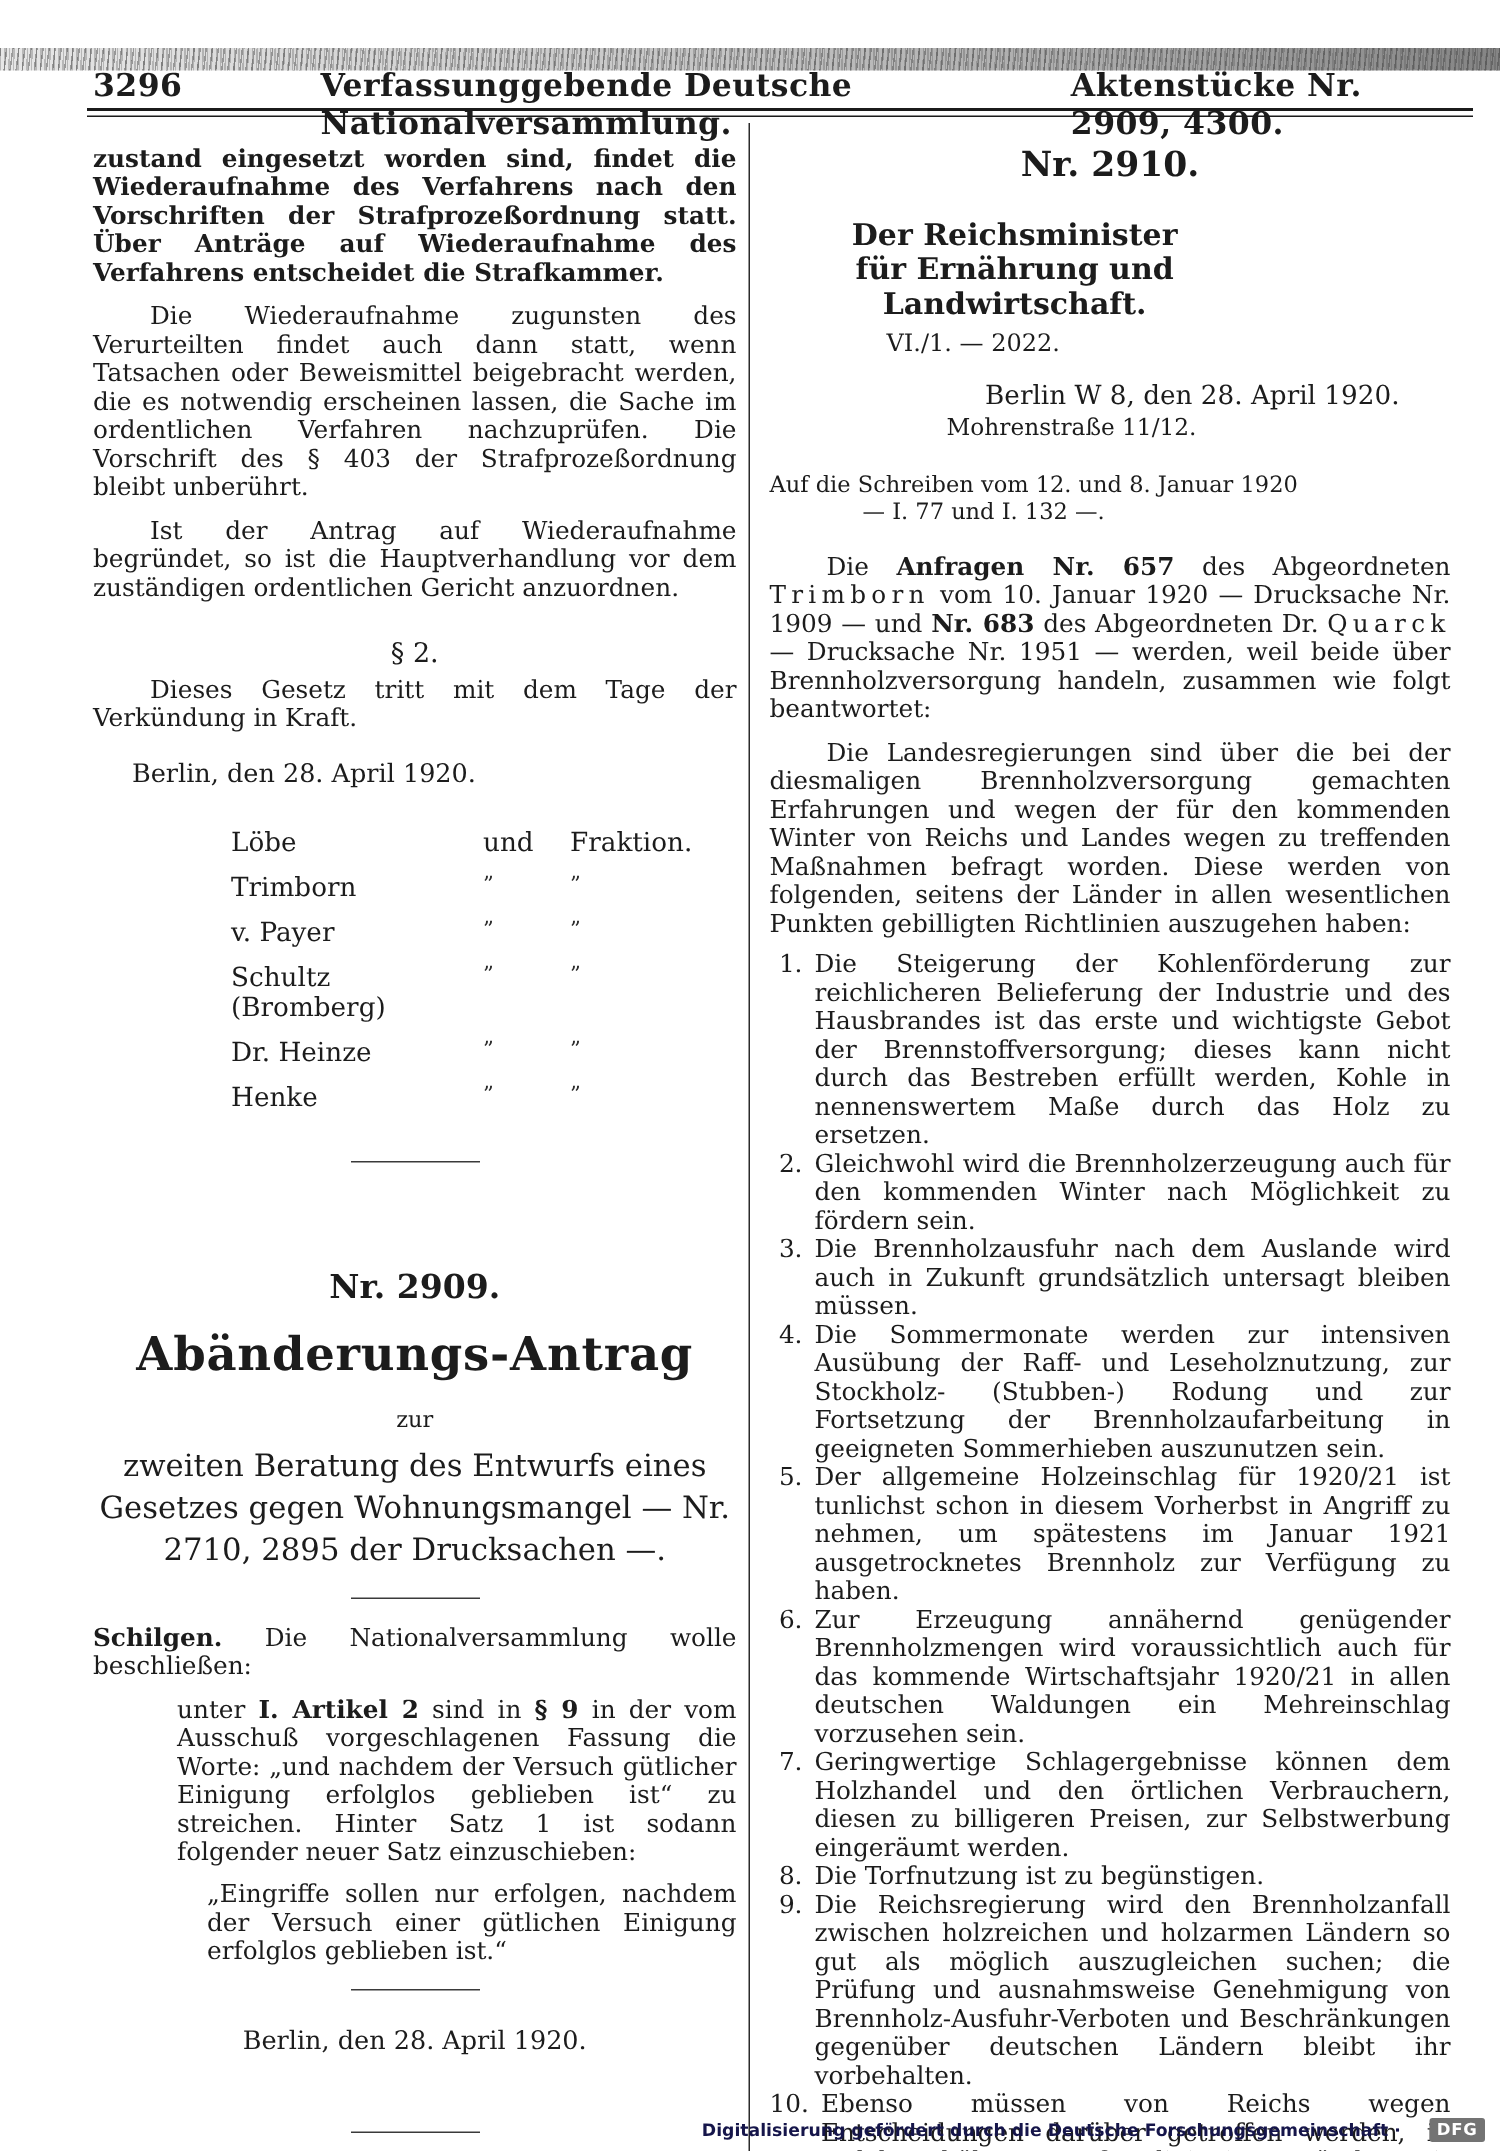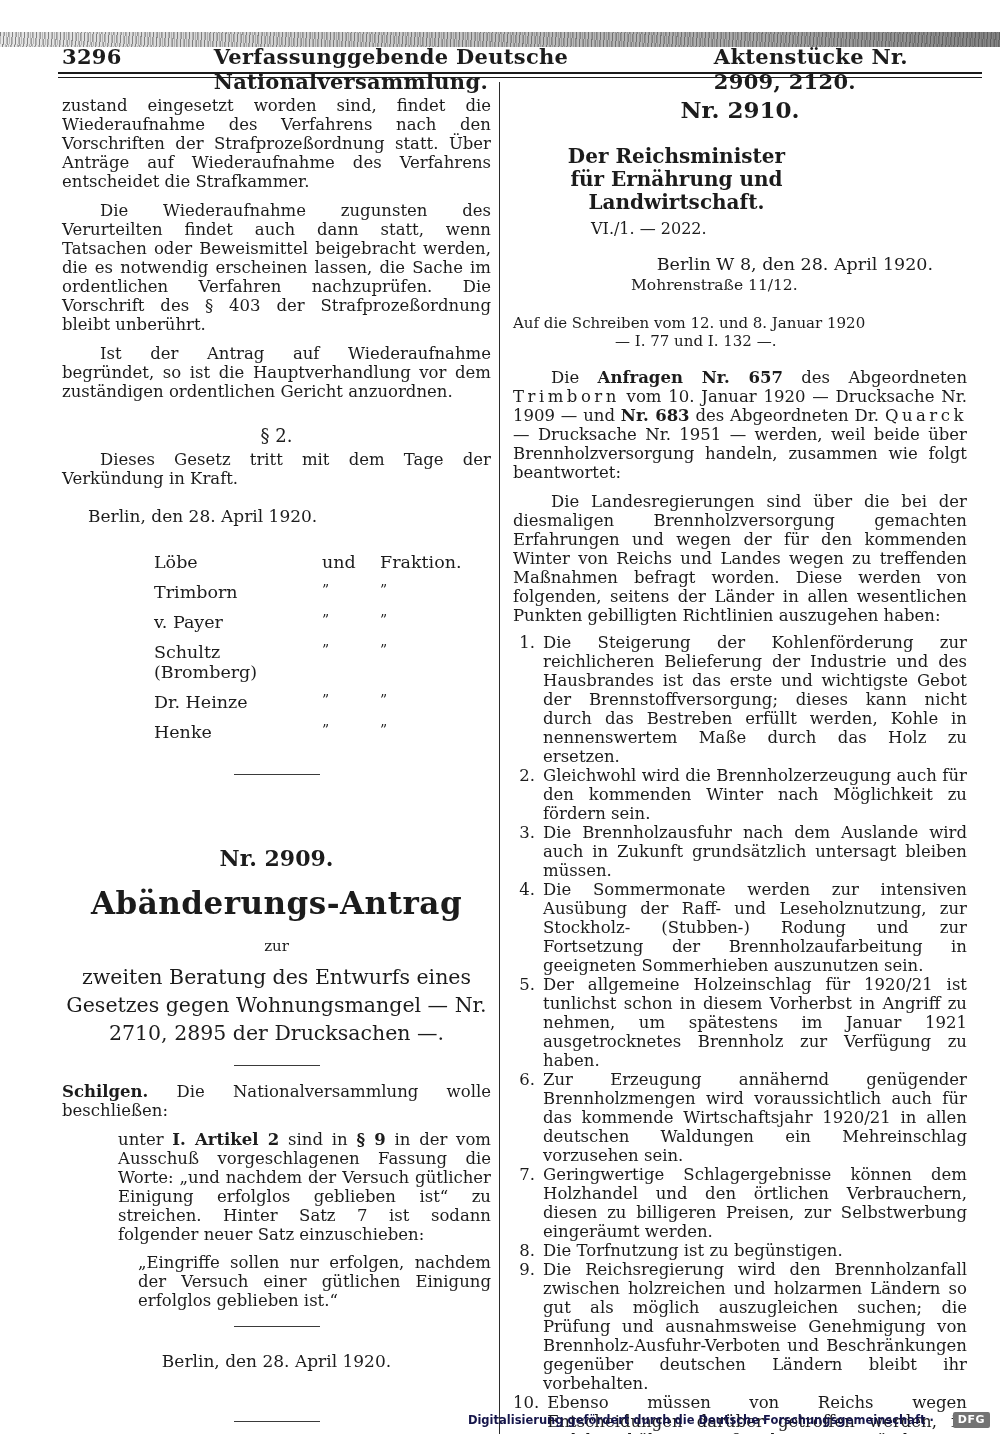--- a/index.html
+++ b/index.html
@@ -62,21 +62,21 @@
     width: 468px;
     border-left: 1.8px solid #2b2b2b;
     padding-left: 13px;
   }
   .body-p {
     font-size: 16.5px;
     line-height: 19px;
     text-align: justify;
   }
   .indent { text-indent: 38px; }
-  .mt14 { margin-top: 14px; } .mt10 { margin-top: 10px; }
+  .mt14 { margin-top: 14px; font-weight: bold; } .mt10 { margin-top: 10px; }
   .sec-heading { text-align: center; font-size: 18px; margin-top: 24px; }
   .date-line { font-size: 17px; margin-top: 18px; margin-left: 26px; }
   .sig-block { margin-top: 26px; margin-left: 92px; font-size: 17.5px; }
   .sig-row { display: flex; margin-bottom: 10px; }
   .sig-name { width: 168px; }
   .sig-c1 { width: 58px; }
   .sig-ditto { font-size: 14px; color: #2c2c2c; }
   .rule-sm {
     width: 86px;
     border-top: 1.6px solid #3a3a3a;
@@ -116,21 +116,21 @@
     text-align: center;
     font-weight: 700;
     font-size: 20px;
     line-height: 23px;
     margin-top: 22px;
   }
   .ref-line { font-size: 16px; margin-top: 5px; margin-left: 78px; }
   .place-date { font-size: 17.5px; margin-top: 16px; text-align: right; padding-right: 34px; }
   .address-line { font-size: 15.5px; margin-top: 2px; margin-left: 118px; }
   .re-block { margin-top: 20px; font-size: 15px; line-height: 18px; }
-  .re-line2 { margin-left: 102px; }
+  .re-line2 { margin-left: 62px; }
   .list-block { margin-top: 8px; }
   .li-row { display: flex; margin-top: 0px; }
   .li-num {
     flex: 0 0 30px;
     text-align: right;
     padding-right: 8px;
     font-size: 16.5px;
     line-height: 19px;
   }
   .li-text {
@@ -164,21 +164,21 @@
 </head>
 <body>
 
 <div class="page">
 
   <div class="top-band"></div>
 
   <div class="header-row">
     <span>3296</span>
     <span class="header-title">Verfassunggebende Deutsche Nationalversammlung.</span>
-    <span class="header-docket">Aktenstücke Nr. 2909, 2120.</span>
+    <span class="header-docket">Aktenstücke Nr. 2909, 4300.</span>
   </div>
   <div class="header-rule"></div>
 
   <div class="columns">
 
     <div class="col-left">
       <div class="body-p mt14">zustand eingesetzt worden sind, findet die Wiederaufnahme des Verfahrens nach den Vorschriften der Strafprozeßordnung statt. Über Anträge auf Wiederaufnahme des Verfahrens entscheidet die Strafkammer.</div>
       <div class="body-p indent mt10">Die Wiederaufnahme zugunsten des Verurteilten findet auch dann statt, wenn Tatsachen oder Beweismittel beigebracht werden, die es notwendig erscheinen lassen, die Sache im ordentlichen Verfahren nachzuprüfen. Die Vorschrift des § 403 der Strafprozeßordnung bleibt unberührt.</div>
       <div class="body-p indent mt10">Ist der Antrag auf Wiederaufnahme begründet, so ist die Hauptverhandlung vor dem zuständigen ordentlichen Gericht anzuordnen.</div>
 
@@ -227,21 +227,21 @@
       <div class="doc-zur">zur</div>
       <div class="doc-subtitle">zweiten Beratung des Entwurfs eines Gesetzes gegen Wohnungsmangel — Nr. 2710, 2895 der Drucksachen —.</div>
 
       <div class="rule-sm r2"></div>
 
       <div class="body-p motion-head">
         <span class="b">Schilgen.</span><span> Die Nationalversammlung wolle beschließen:</span>
       </div>
 
       <div class="motion-block">
-        <span>unter </span><span class="b">I. Artikel 2</span><span> sind in </span><span class="b">§ 9</span><span> in der vom Ausschuß vorgeschlagenen Fassung die Worte: „und nachdem der Versuch gütlicher Einigung erfolglos geblieben ist“ zu streichen. Hinter Satz 7 ist sodann folgender neuer Satz einzuschieben:</span>
+        <span>unter </span><span class="b">I. Artikel 2</span><span> sind in </span><span class="b">§ 9</span><span> in der vom Ausschuß vorgeschlagenen Fassung die Worte: „und nachdem der Versuch gütlicher Einigung erfolglos geblieben ist“ zu streichen. Hinter Satz 1 ist sodann folgender neuer Satz einzuschieben:</span>
       </div>
 
       <div class="quote-block">„Eingriffe sollen nur erfolgen, nachdem der Versuch einer gütlichen Einigung erfolglos geblieben ist.“</div>
 
       <div class="rule-sm r3"></div>
 
       <div class="date-center">Berlin, den 28. April 1920.</div>
 
       <div class="rule-sm r4"></div>
       <div class="stray-dot">.</div>

